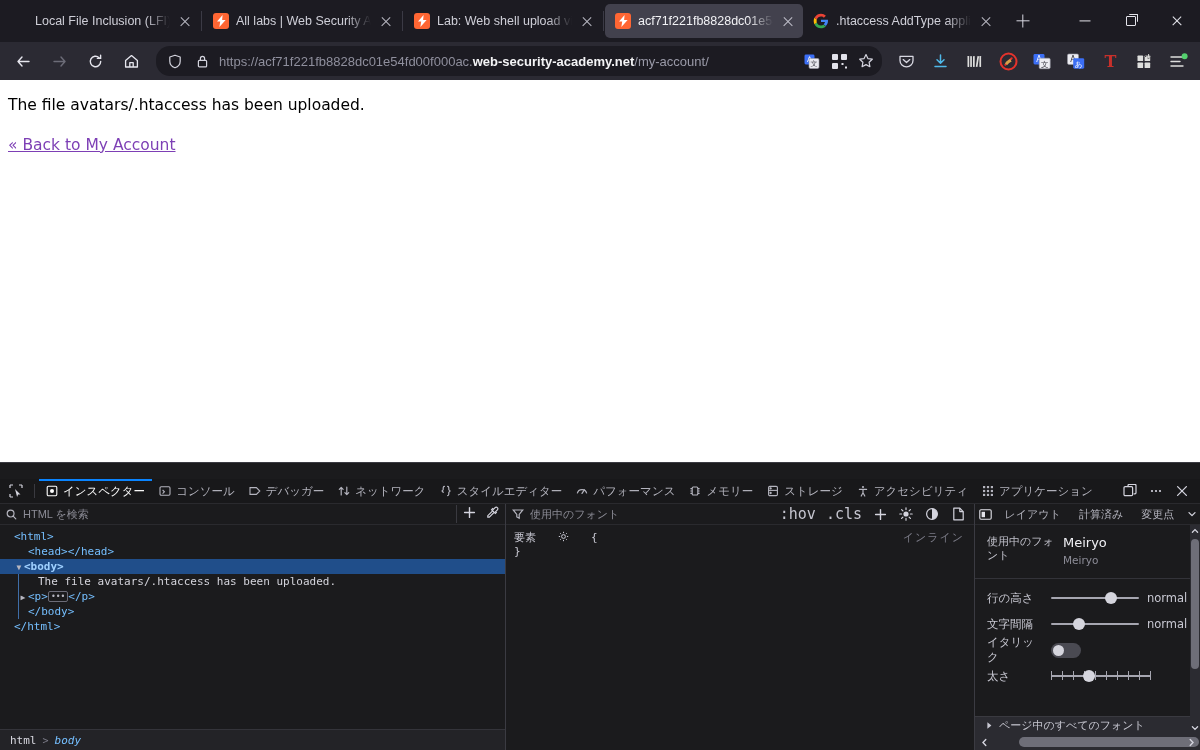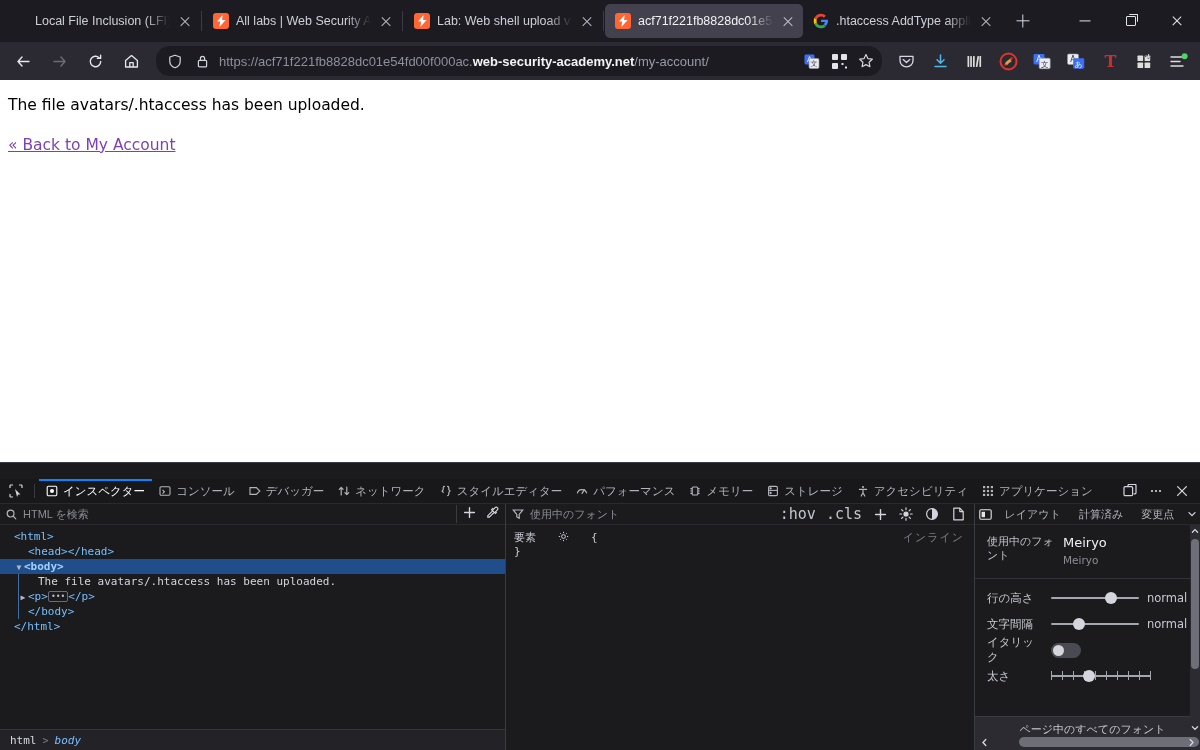--- a/index.html
+++ b/index.html
@@ -225,21 +225,20 @@
     font-size:11px; color:#e4e4ea; display:flex; align-items:center; justify-content:flex-end;
     padding-right:3px; font-family:"DejaVu Sans","Liberation Sans",sans-serif;
   }
   .fp-toggle { width:30px;height:15px;border-radius:8px;background:#4a4a52;position:relative;}
   .fp-toggle::after{content:"";position:absolute;left:2px;top:2px;width:11px;height:11px;border-radius:50%;background:#d5d5dd;}
 
   .allfonts {
     position:absolute; left:0; right:0; bottom:16px; height:18px; background:#2b2b31;
     display:flex; align-items:center; gap:5px; padding-left:10px; overflow:hidden;
     border-top:1px solid #3a3a40;
-    flex-direction:column;
   }
   .allfonts .afl { font-size:11px; color:#c8c8d2; white-space:nowrap;
                    font-family:"DejaVu Sans","Liberation Sans",sans-serif;}
 
   
   .vscroll { position:absolute; right:0; top:0; bottom:16px; width:10px; background:#2b2b31; }
   .vscroll .thumb { position:absolute; left:1px; width:8px; background:#6e6e78; border-radius:4px;}
   .vscroll .arrow { position:absolute; left:0; width:10px; height:12px; display:flex;align-items:center;justify-content:center;}
   .hscroll {
     position:absolute; left:0; right:0; bottom:0; height:16px; background:#2b2b31;

